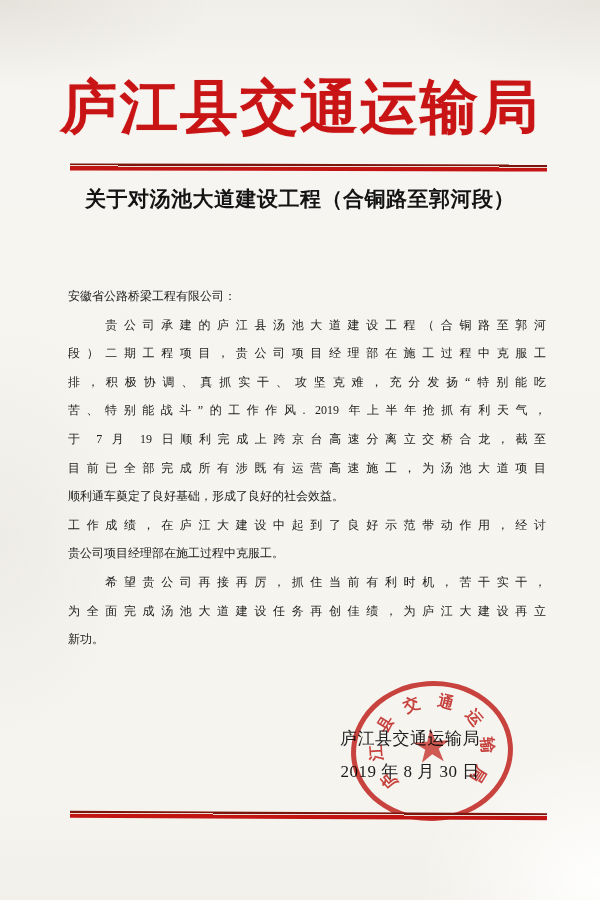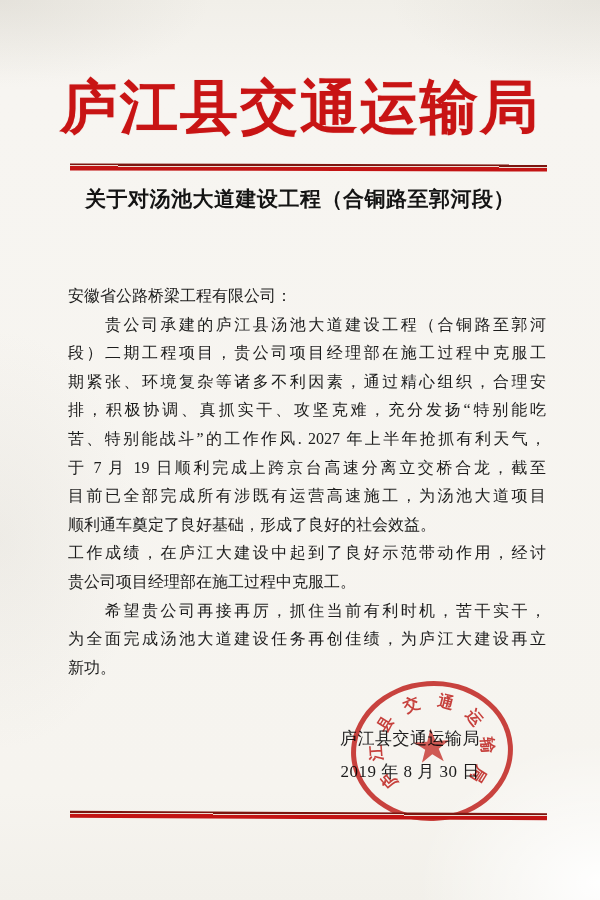--- a/index.html
+++ b/index.html
@@ -24,21 +24,21 @@
     background:linear-gradient(180deg,#7d150f 0 2px,#ecdcd2 2px 3px,#c31414 3px 7px);
   }
   .rule-top{top:164px;transform:rotate(0.15deg);}
   .rule-bottom{top:812px;transform:rotate(0.3deg);}
   .doc-title{
     position:absolute;top:180px;left:0;width:100%;text-align:center;
     font-weight:bold;font-size:21px;line-height:39px;color:#141414;letter-spacing:.5px;
   }
   .body-text{
     position:absolute;left:68px;top:282px;width:478px;
-    font-size:16px;line-height:28.6px;color:#1c1c1c;
+    font-size:12px;line-height:28.6px;color:#1c1c1c;
   }
   .line{text-align:left;}
   .line.fill{text-align:justify;text-align-last:justify;}
   .signature{
     position:absolute;top:722px;left:332px;width:156px;text-align:center;
     font-size:17px;line-height:33px;color:#1c1c1c;letter-spacing:.5px;
   }
   .seal{
     position:absolute;left:351px;top:681px;width:152px;height:130px;
     border:5px solid rgba(198,28,24,.82);border-radius:50%;
@@ -63,23 +63,22 @@
   <div class="rule rule-top"></div>
 
   <div class="doc-title">
     <div>关于对汤池大道建设工程（合铜路至郭河段）</div>
   </div>
 
   <div class="body-text">
     <div class="line">安徽省公路桥梁工程有限公司：</div>
     <div class="line fill">　　贵公司承建的庐江县汤池大道建设工程（合铜路至郭河</div>
     <div class="line fill">段）二期工程项目，贵公司项目经理部在施工过程中克服工</div>
-    <div class="line fill">期紧张、环境复杂等诸多不利因素，通过精心组织，合理安</div>
     <div class="line fill">排，积极协调、真抓实干、攻坚克难，充分发扬“特别能吃</div>
-    <div class="line fill">苦、特别能战斗”的工作作风. 2027 年上半年抢抓有利天气，</div>
+    <div class="line fill">苦、特别能战斗”的工作作风. 2019 年上半年抢抓有利天气，</div>
     <div class="line fill">于 7 月 19 日顺利完成上跨京台高速分离立交桥合龙，截至</div>
     <div class="line fill">目前已全部完成所有涉既有运营高速施工，为汤池大道项目</div>
     <div class="line">顺利通车奠定了良好基础，形成了良好的社会效益。</div>
     <div class="line fill">工作成绩，在庐江大建设中起到了良好示范带动作用，经讨</div>
     <div class="line">贵公司项目经理部在施工过程中克服工。</div>
     <div class="line fill">　　希望贵公司再接再厉，抓住当前有利时机，苦干实干，</div>
     <div class="line fill">为全面完成汤池大道建设任务再创佳绩，为庐江大建设再立</div>
     <div class="line">新功。</div>
   </div>
 

